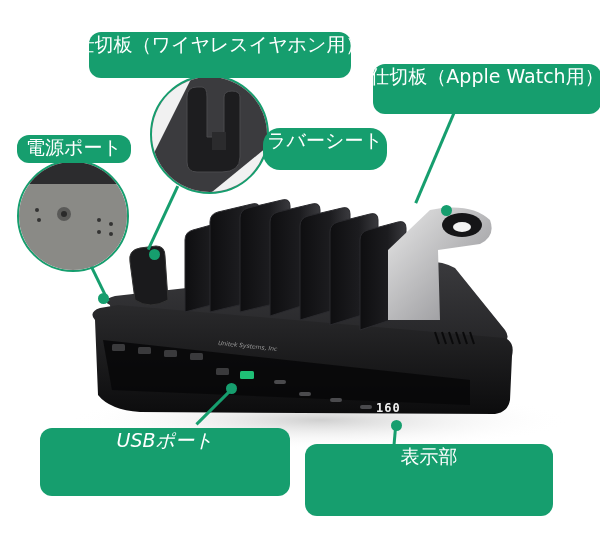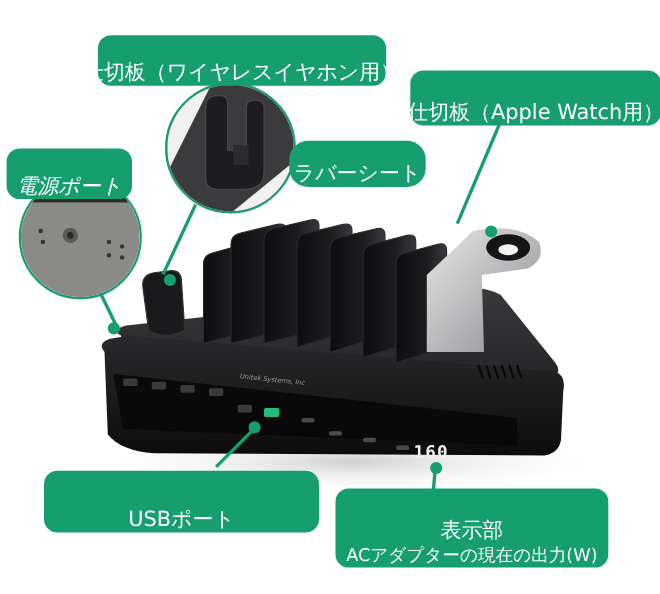--- a/index.html
+++ b/index.html
@@ -1,17 +1,17 @@
 <!DOCTYPE html>
 <html><head>
 <meta charset="utf-8">
 <style>
   html,body{margin:0;padding:0;background:#ffffff;}
   body{width:600px;height:540px;position:relative;overflow:hidden;font-family:"DejaVu Sans","Liberation Sans",sans-serif;}
-  .callout{position:absolute;background:#169e6e;color:#fff;border-radius:12px;box-sizing:border-box;display:flex;flex-direction:column;align-items:center;justify-content:flex-end;text-align:center;white-space:nowrap;z-index:5;}
+  .callout{position:absolute;background:#169e6e;color:#fff;border-radius:12px;box-sizing:border-box;display:flex;flex-direction:column;align-items:center;justify-content:flex-start;text-align:center;white-space:nowrap;z-index:5;}
   .callout .t{font-size:19px;line-height:24px;}
   .callout .s{font-size:16px;line-height:22px;}
   .lead{position:absolute;background:#169e6e;transform-origin:0 50%;height:2.5px;z-index:3;}
   .dot{position:absolute;width:11px;height:11px;border-radius:50%;background:#169e6e;z-index:6;}
   .zoomcircle{position:absolute;border-radius:50%;border:2px solid #169e6e;overflow:hidden;z-index:4;}
   svg{display:block;}
 </style>
 </head>
 <body>
 
@@ -85,21 +85,21 @@
     <line x1="449" y1="332" x2="453" y2="344"></line>
         <line x1="456" y1="332" x2="460" y2="344"></line>
     <line x1="463" y1="332" x2="467" y2="344"></line>
         <line x1="470" y1="332" x2="474" y2="344"></line>
   </g>
 </svg>
 </div>
 
 <div style="position:absolute;left:218px;top:342px;font-size:6px;color:#9a9a9a;font-style:italic;transform:rotate(6deg);z-index:2;">Unitek Systems, Inc</div>
 
-<div style="position:absolute;left:376px;top:401px;font-family:'DejaVu Sans Mono',monospace;font-size:16px;font-weight:bold;color:#f0f0f0;letter-spacing:1px;z-index:2;">160</div>
+<div style="position:absolute;left:376px;top:401px;font-family:'DejaVu Sans Mono',monospace;font-size:12px;font-weight:bold;color:#f0f0f0;letter-spacing:1px;z-index:2;">160</div>
 
 <div class="zoomcircle" style="left:150px;top:75px;width:115px;height:115px;background:#6a6a6c;">
   <svg width="115" height="115" viewBox="0 0 115 115">
     <rect width="115" height="115" fill="#f1f1f1"></rect>
     <path d="M40 0 L115 0 L115 70 L60 115 L0 115 L0 80 Z" fill="#3b3b3e"></path>
     <path d="M35 20 Q35 10 45 10 L50 10 Q55 10 55 20 L55 60 L72 60 L72 20 Q72 14 80 14 Q88 14 88 20 L88 80 Q88 95 70 95 L45 95 Q35 95 35 85 Z" fill="#1d1d1f" stroke="#4a4a4d" stroke-width="1"></path>
     <rect x="60" y="55" width="14" height="18" fill="#2b2b2d"></rect>
   </svg>
 </div>
 
@@ -136,24 +136,23 @@
 </div>
 
 <div class="callout" style="left:373px;top:64px;width:228px;height:50px;">
   <span class="t">仕切板（Apple Watch用）</span>
 </div>
 
 <div class="callout" style="left:263px;top:128px;width:124px;height:42px;border-radius:17px;">
   <span class="t">ラバーシート</span>
 </div>
 
-<div class="callout" style="left:6px;top:135px;width:114px;height:46px;font-style:italic;">
+<div class="callout" style="left:17px;top:135px;width:114px;height:28px;">
   <span class="t">電源ポート</span>
 </div>
 
-<div class="callout" style="left:40px;top:428px;width:250px;height:56px;">
+<div class="callout" style="left:40px;top:428px;width:250px;height:68px;font-style:italic;">
   <span class="t">USBポート</span>
 </div>
 
 <div class="callout" style="left:305px;top:444px;width:248px;height:72px;">
   <span class="t">表示部</span>
-  <span class="s">ACアダプターの現在の出力(W)</span>
 </div>
 
 </body></html>

